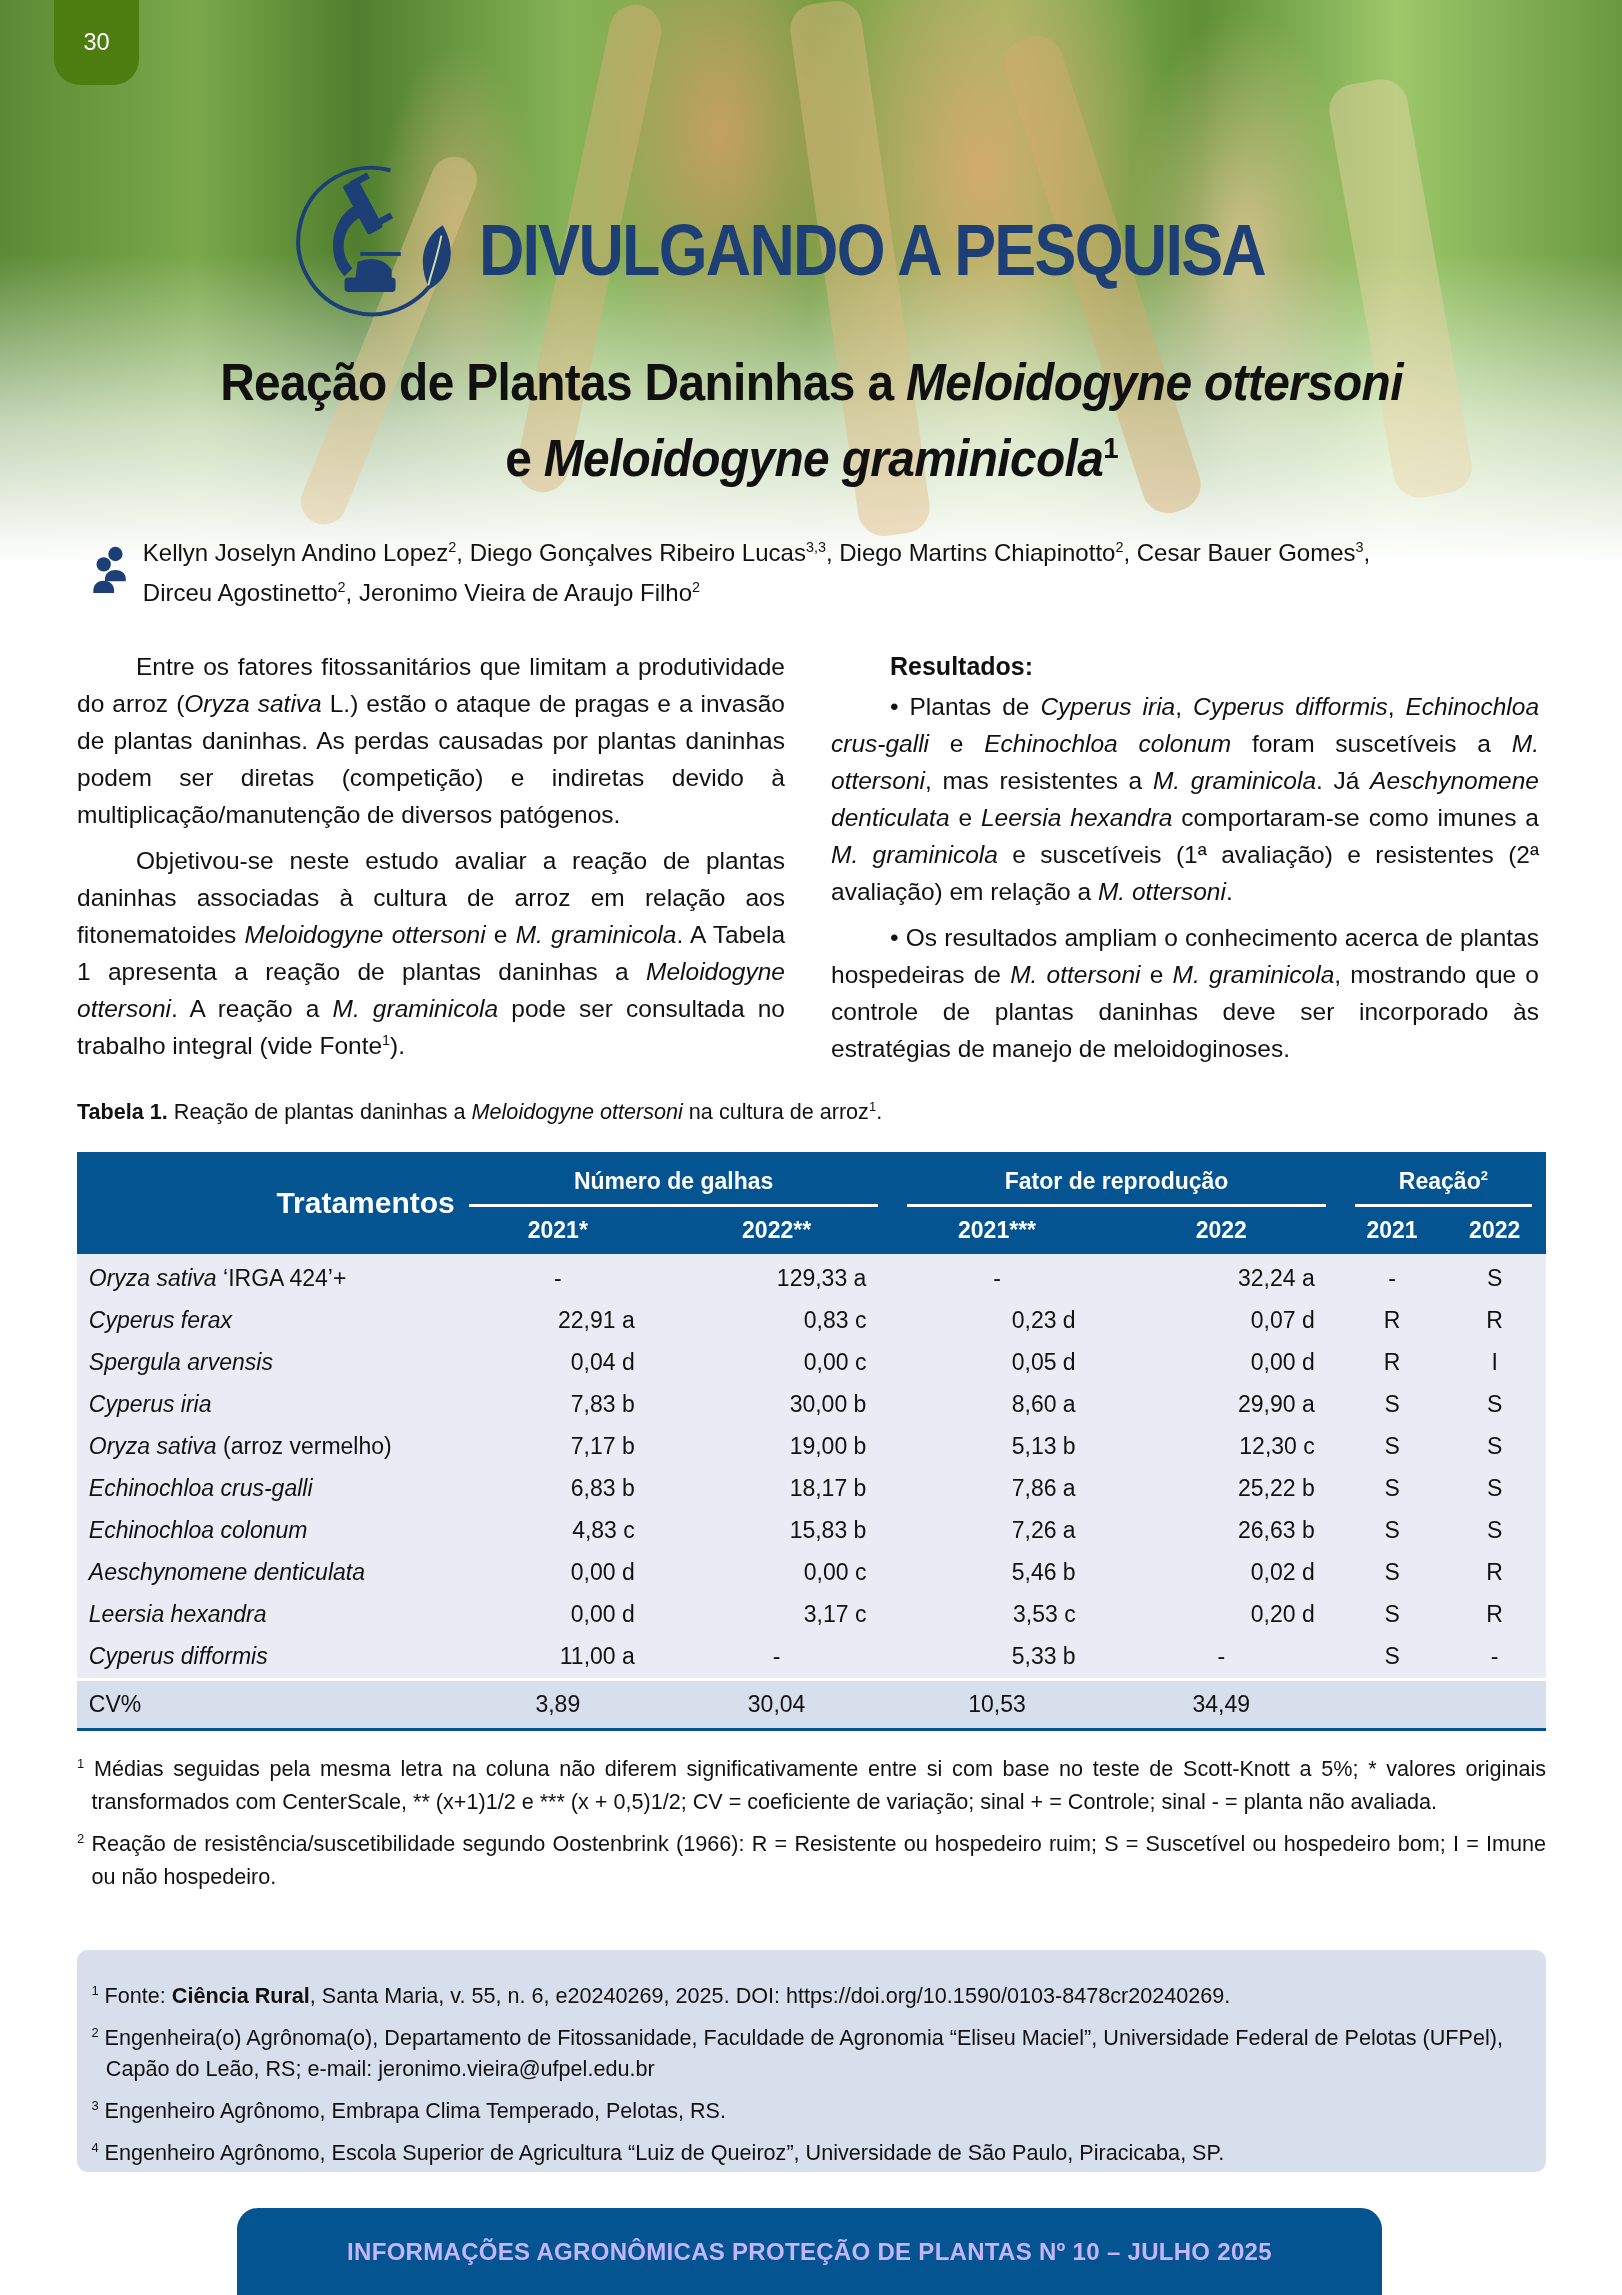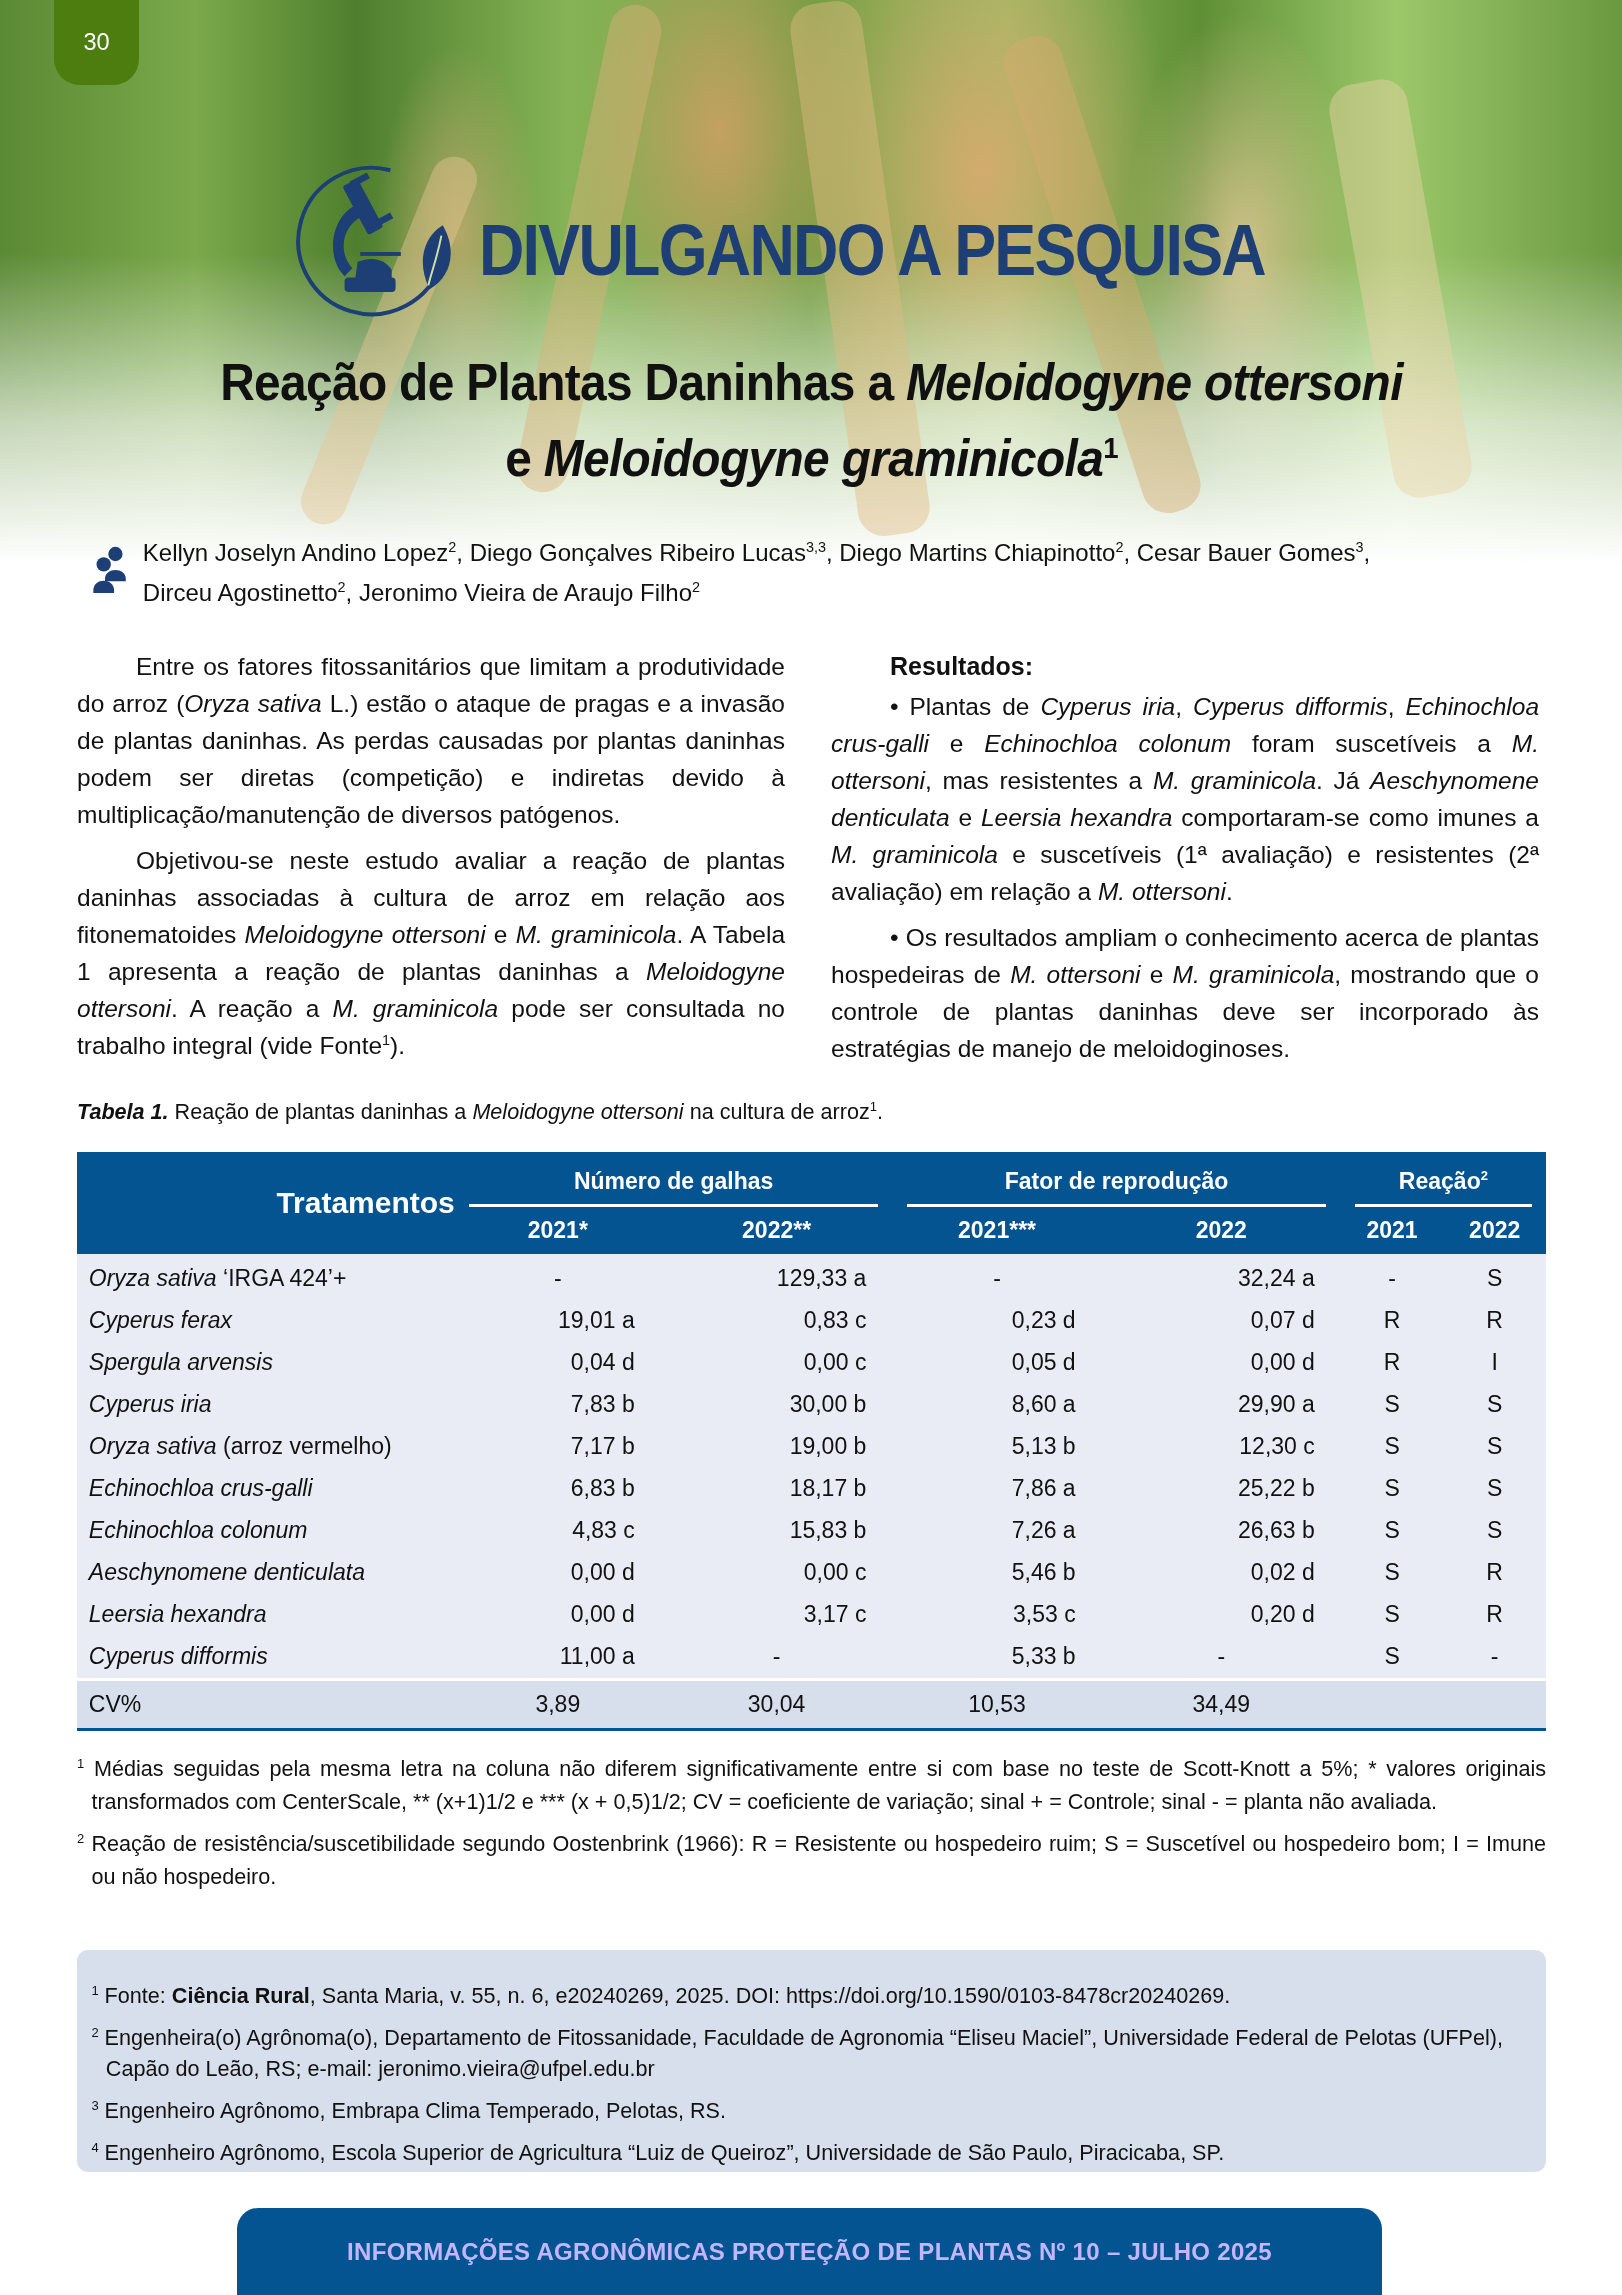--- a/index.html
+++ b/index.html
@@ -58,21 +58,21 @@
   .col p { margin: 0 0 9.2px 0; text-indent: 59px; }
   .col-left { left: 77px; }
   .col-right { left: 831px; }
   .col h3 { margin: 0 0 2.6px 59px; font-size: 25px; font-weight: 700; line-height: 37px; }
   .col sup { font-size: 14.4px; line-height: 0; }
   i { font-style: italic; }
   
   .table-caption {
     position: absolute; left: 77px; top: 1099px; font-size: 21.6px; color: #111;
   }
-  .table-caption b { font-weight: 700; font-style: italic; }
+  .table-caption b { font-weight: 700; }
   .table-caption sup { font-size: 13px; }
   .data-table {
     position: absolute; left: 77px; top: 1152px; width: 1469px;
     border-collapse: collapse; font-size: 23px; color: #111;
   }
   .data-table thead th {
     background: #045492; color: #fff; font-weight: 700; padding: 0;
   }
   .th-group { height: 55px; vertical-align: bottom; font-size: 23px; }
   .th-group .grp-label { display: block; padding-bottom: 9.2px; }
@@ -212,21 +212,21 @@
         <td class="td-name"><i>Oryza sativa</i><span> ‘IRGA 424’+</span></td>
         <td class="td-c">-</td>
         <td class="td-num">129,33 a</td>
         <td class="td-c">-</td>
         <td class="td-num">32,24 a</td>
         <td class="td-c">-</td>
         <td class="td-c">S</td>
       </tr>
       <tr>
         <td class="td-name"><i>Cyperus ferax</i><span></span></td>
-        <td class="td-num">19,01 a</td>
+        <td class="td-num">22,91 a</td>
         <td class="td-num">0,83 c</td>
         <td class="td-num">0,23 d</td>
         <td class="td-num">0,07 d</td>
         <td class="td-c">R</td>
         <td class="td-c">R</td>
       </tr>
       <tr>
         <td class="td-name"><i>Spergula arvensis</i><span></span></td>
         <td class="td-num">0,04 d</td>
         <td class="td-num">0,00 c</td>

